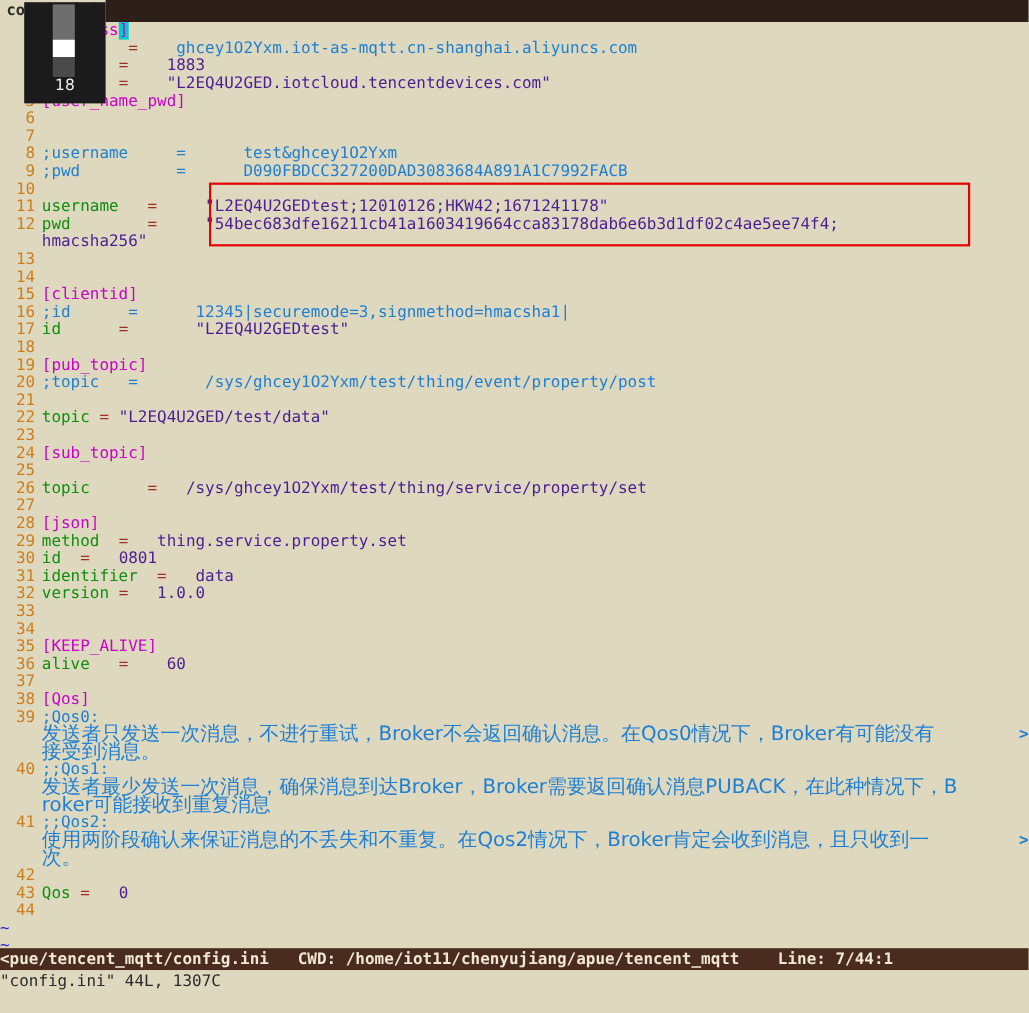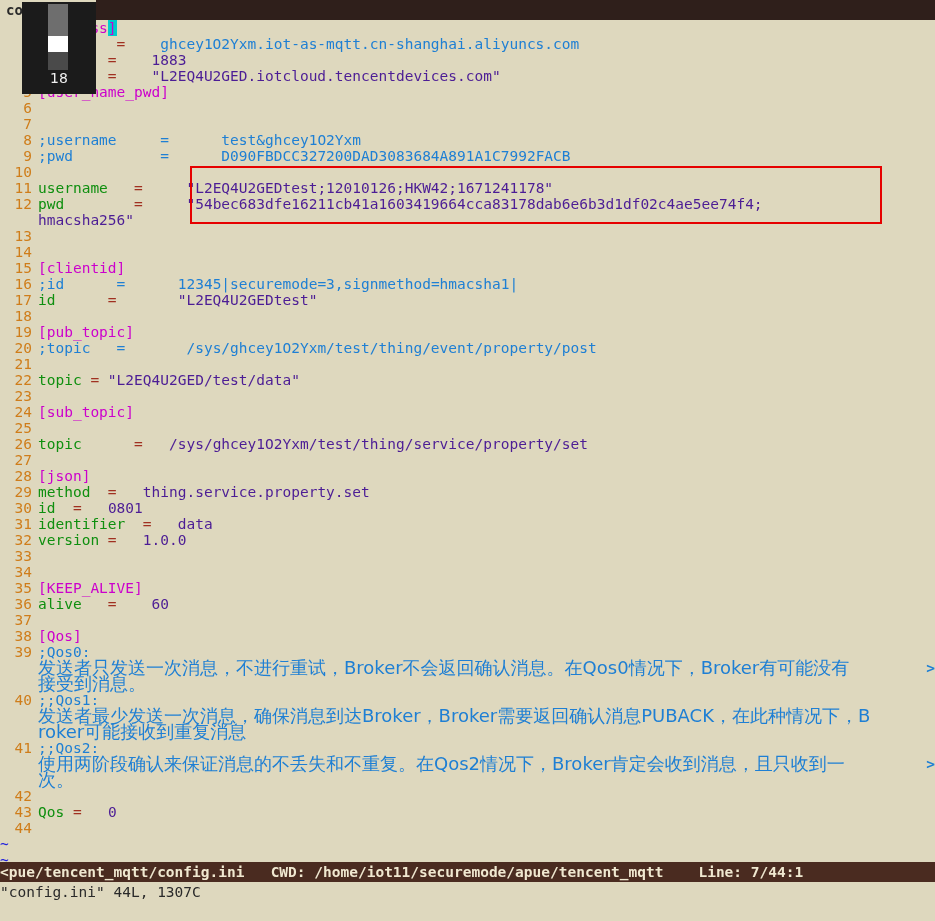--- a/index.html
+++ b/index.html
@@ -181,17 +181,17 @@
   <div id="redbox"></div>
 
   <div id="osd">
     <div class="track"></div>
     <div class="seg-top"></div>
     <div class="seg-knob"></div>
     <div class="seg-bot"></div>
     <div class="val">18</div>
   </div>
 
-  <div id="statusbar"><span>&lt;pue/tencent_mqtt/config.ini</span><span>   </span><span>CWD:</span><span> </span><span>/home/iot11/securemode/apue/tencent_mqtt</span><span>    </span><span>Line:</span><span> </span><span>7/44:1</span></div>
+  <div id="statusbar"><span>&lt;pue/tencent_mqtt/config.ini</span><span>   </span><span>CWD:</span><span> </span><span>/home/iot11/chenyujiang/apue/tencent_mqtt</span><span>    </span><span>Line:</span><span> </span><span>7/44:1</span></div>
 
   <div id="cmdline">"config.ini" 44L, 1307C</div>
 
 </div>
 
 </body></html>

